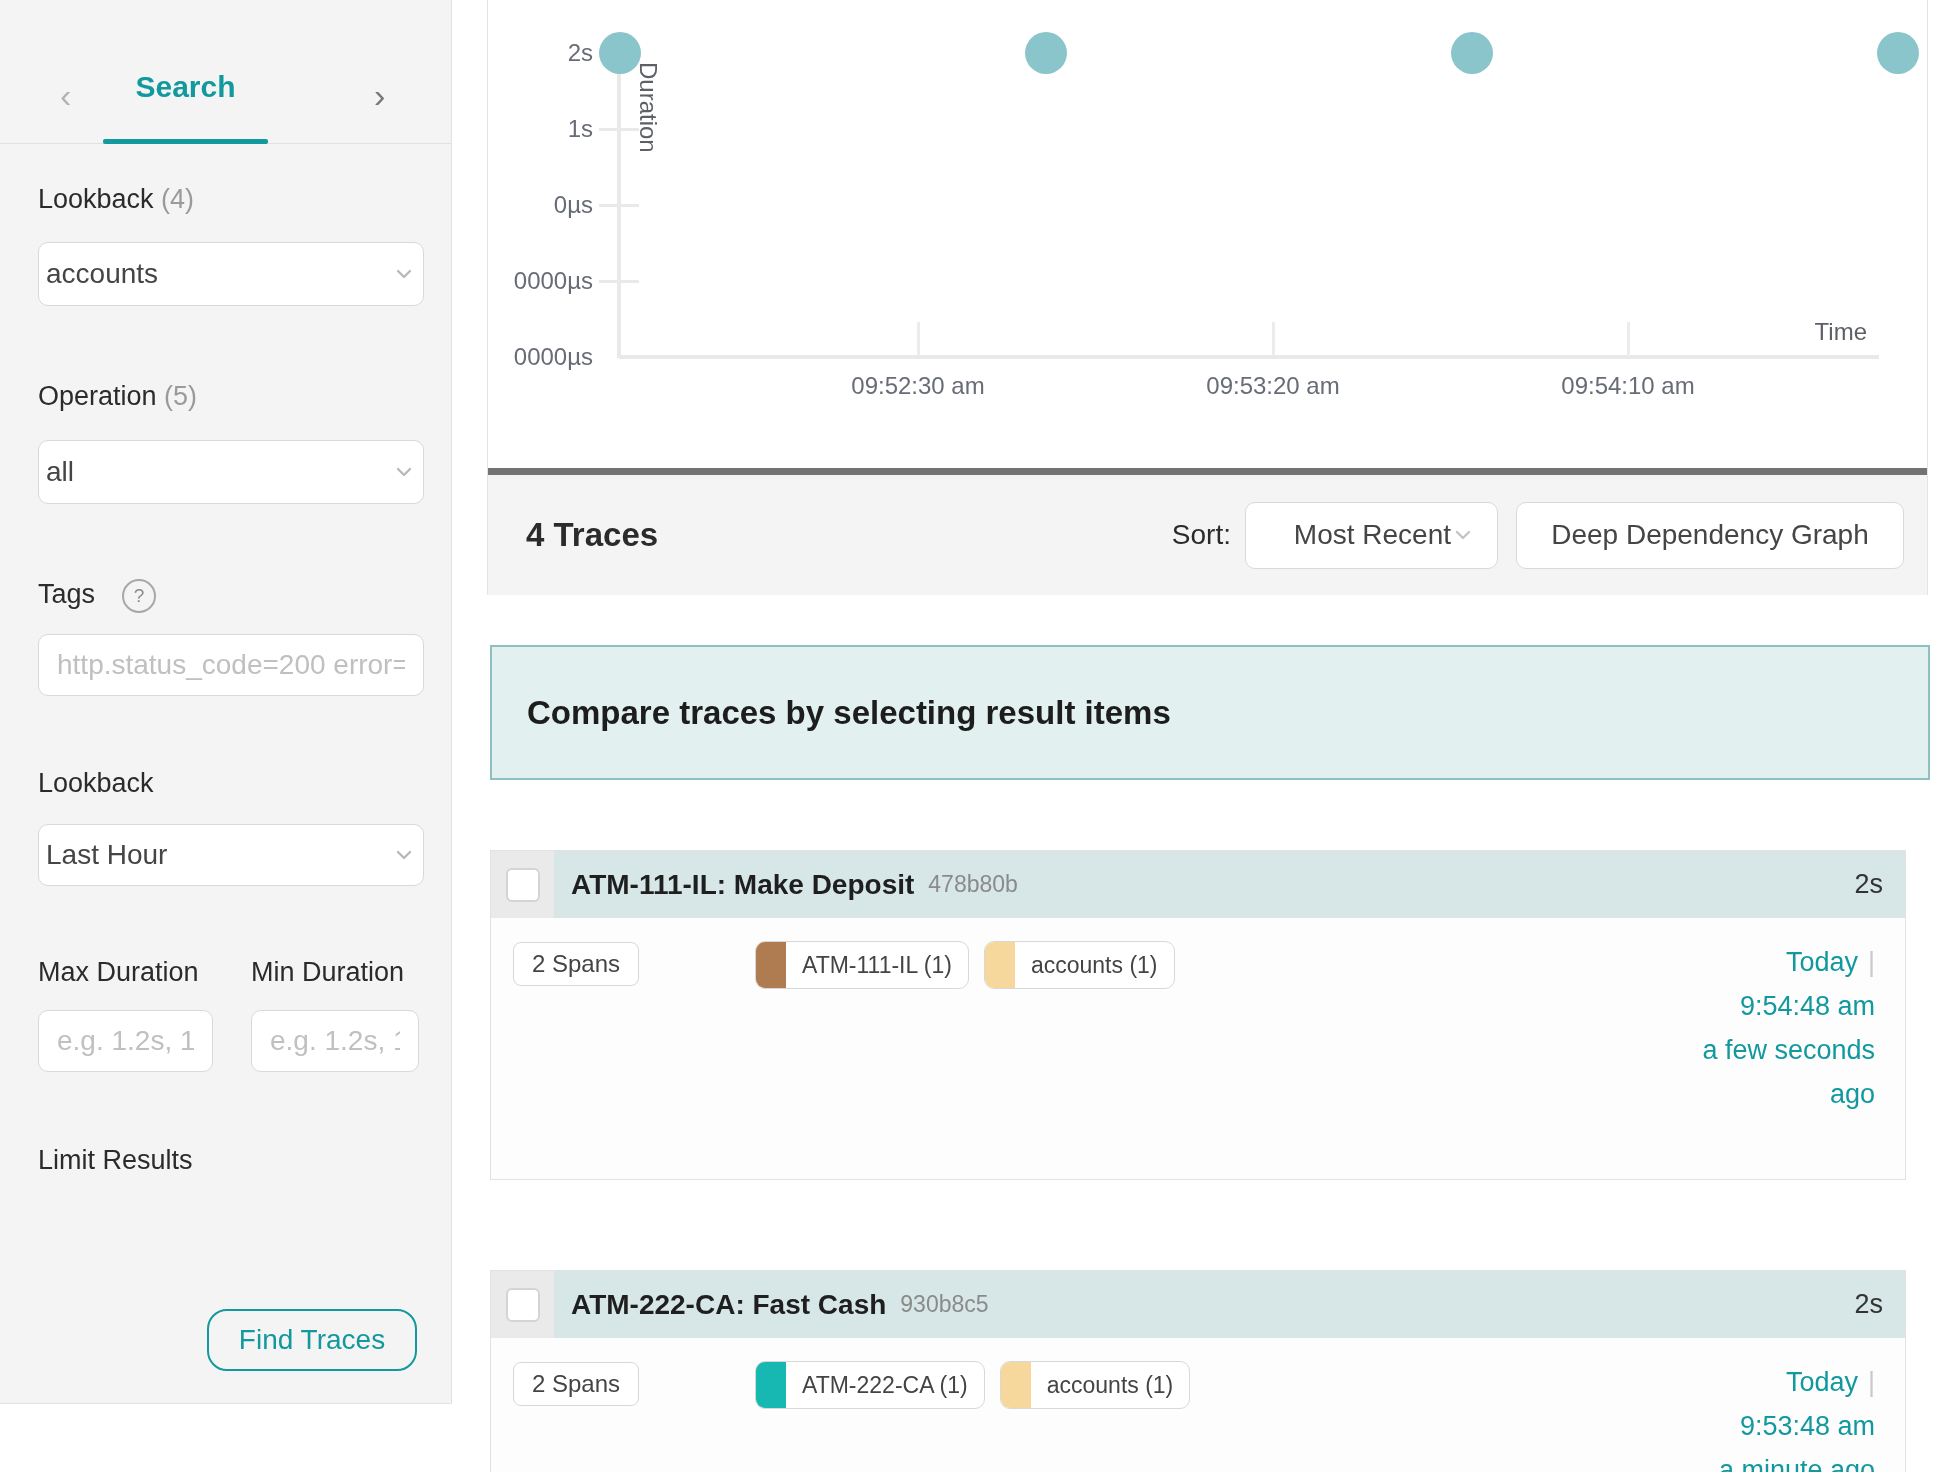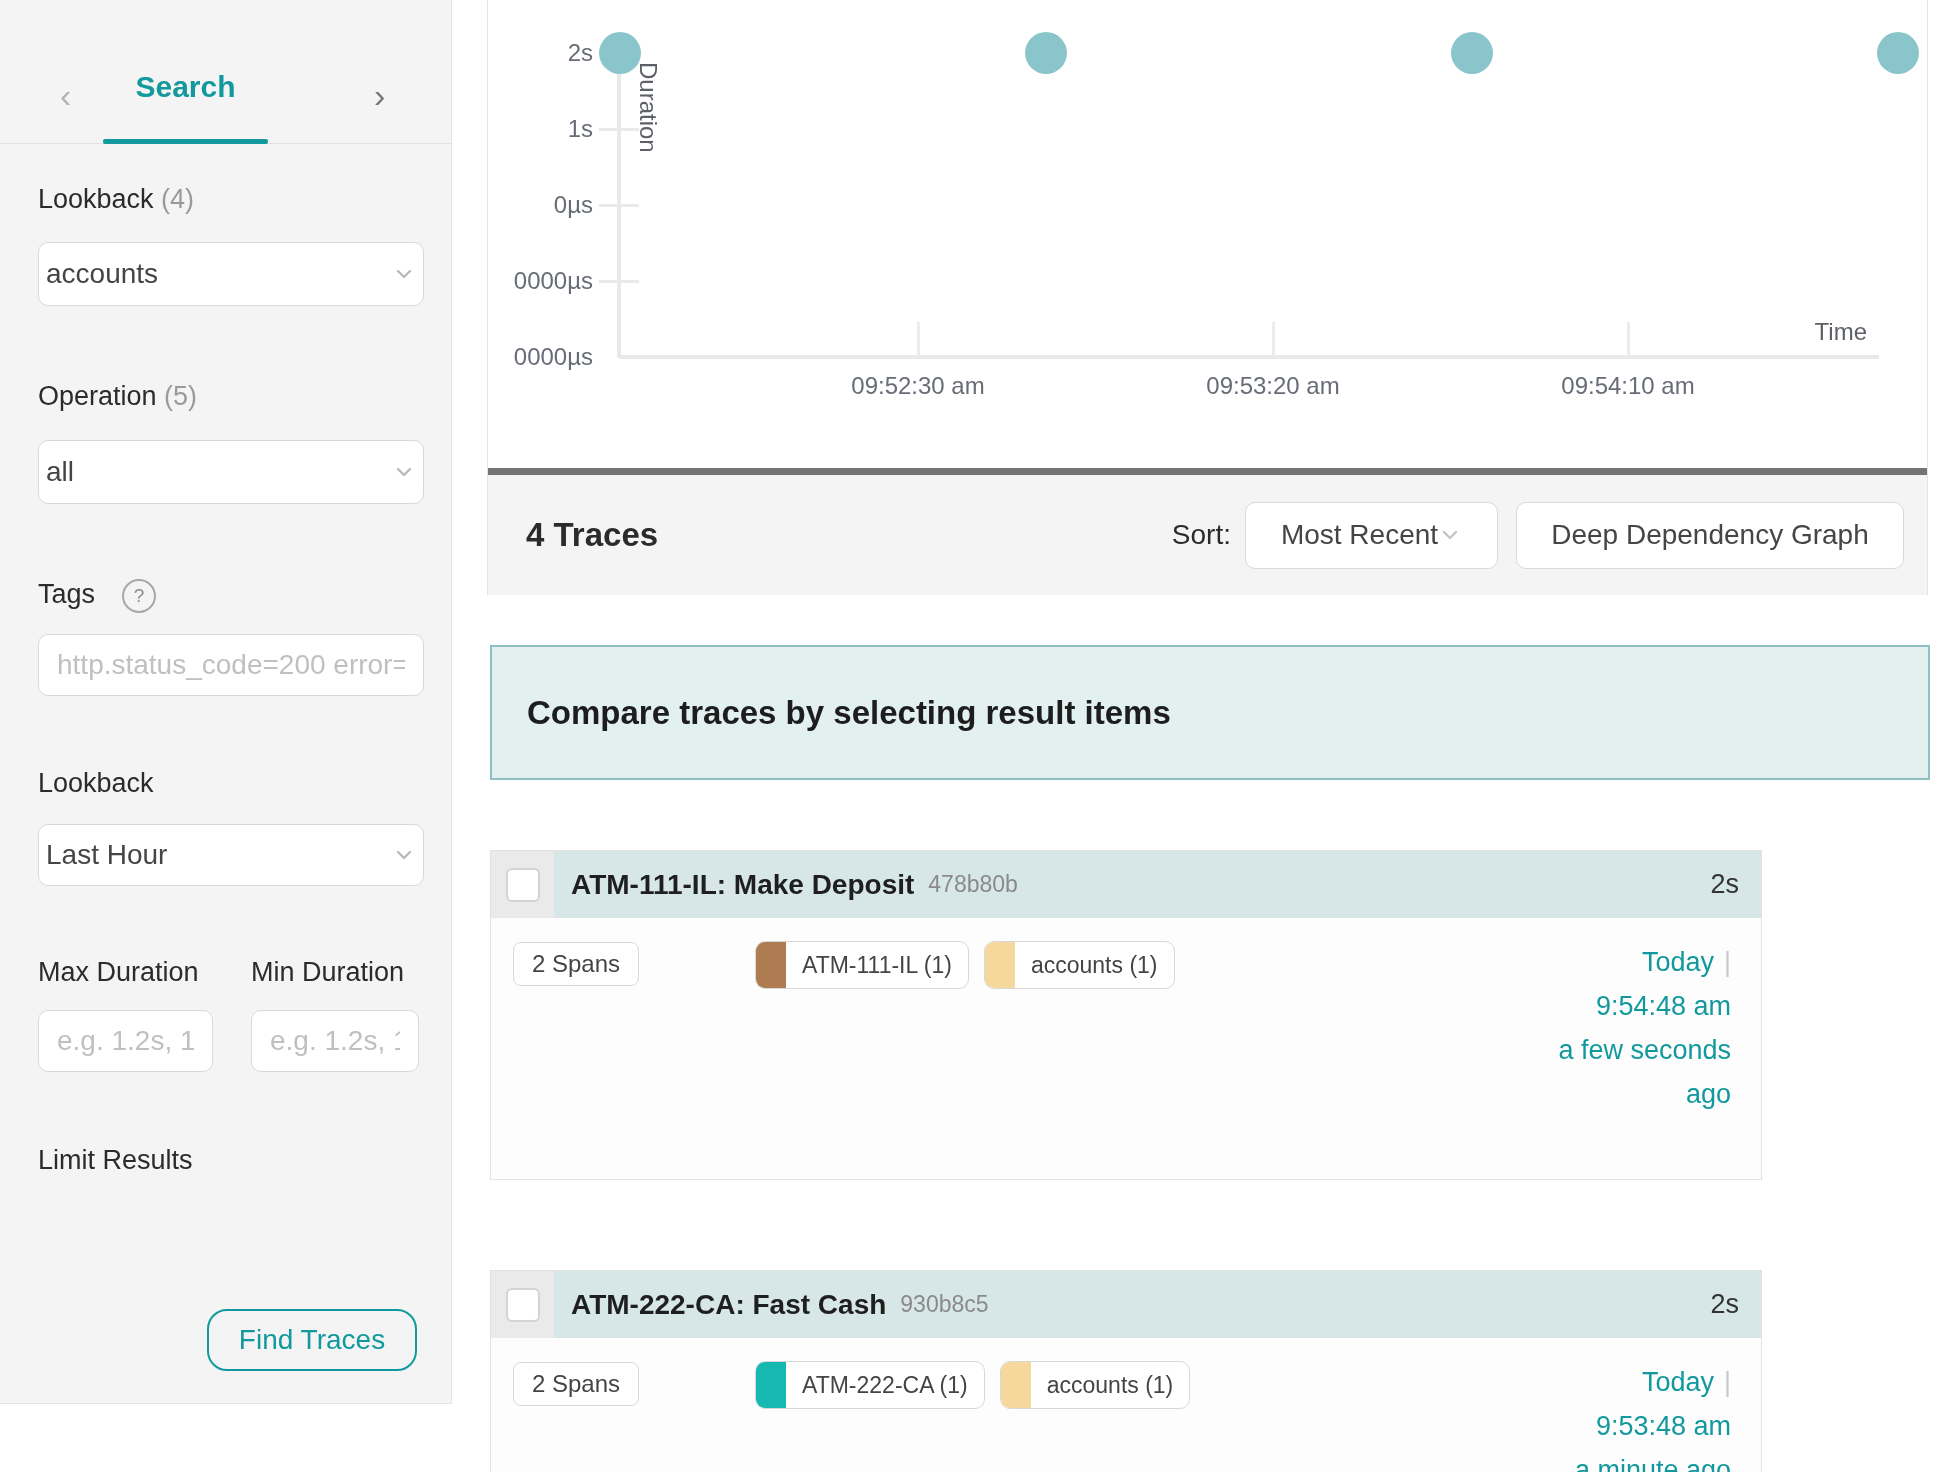--- a/index.html
+++ b/index.html
@@ -49,32 +49,32 @@
   .time-label{position:absolute;left:1279px;top:318px;width:100px;text-align:right;
               font-size:24px;color:#5d6167;}
   .dot{position:absolute;width:42px;height:42px;border-radius:50%;background:#8ac5cb;cursor:pointer;}
 
   .count-bar{position:absolute;left:0;top:468px;width:100%;height:127px;background:#f4f4f4;
              border-top:7px solid #737373;box-sizing:border-box;display:flex;align-items:center;
              padding:0 23px 0 38px;}
   .count-title{font-size:33px;font-weight:bold;color:#2b2b2b;}
   .sort-label{margin-left:auto;font-size:28px;color:#2b2b2b;}
   .sort-select{margin-left:14px;width:253px;height:67px;background:#fff;border:1px solid #d9d9d9;
-               border-radius:10px;display:flex;align-items:center;justify-content:center;
-               padding:0 12px;box-sizing:border-box;font-size:28px;color:#454545;cursor:pointer;}
+               border-radius:10px;display:flex;align-items:center;justify-content:flex-end;
+               padding:0 22px;box-sizing:border-box;font-size:28px;color:#454545;cursor:pointer;}
   .ddg-btn{margin-left:18px;width:388px;height:67px;background:#fff;border:1px solid #d9d9d9;
            border-radius:10px;font-size:28px;color:#454545;font-family:"Liberation Sans",sans-serif;cursor:pointer;}
 
   
   .banner{position:absolute;left:490px;top:645px;width:1440px;height:135px;background:#e2f0ef;
           border:2px solid #8fc0c1;box-sizing:border-box;display:flex;align-items:center;}
   .banner-text{padding-left:35px;font-size:33px;font-weight:bold;color:#1d1d1d;}
 
   
-  .card{position:absolute;left:490px;width:1272px;background:#fdfdfd;border:1px solid #e2e2e2;
+  .card{position:absolute;left:490px;width:1416px;background:#fdfdfd;border:1px solid #e2e2e2;
         box-sizing:border-box;}
   .card-head{display:flex;height:67px;cursor:pointer;}
   .cb-cell{width:63px;background:#eaeaea;display:flex;align-items:center;justify-content:center;flex:none;}
   .checkbox{width:30px;height:30px;background:#fff;border:2px solid #d4d4d4;border-radius:6px;cursor:pointer;}
   .head-main{flex:1;background:#d7e7e8;display:flex;align-items:center;padding:0 22px 0 17px;min-width:0;}
   .trace-title{font-size:28px;font-weight:bold;color:#1f1f1f;white-space:nowrap;}
   .trace-id{margin-left:14px;font-size:23px;color:#8a8a8a;}
   .trace-dur{margin-left:auto;font-size:27px;color:#333;}
   .card-body{position:relative;}
   .spans-btn{position:absolute;left:22px;top:24px;height:44px;background:#fff;border:1px solid #d8d8d8;

